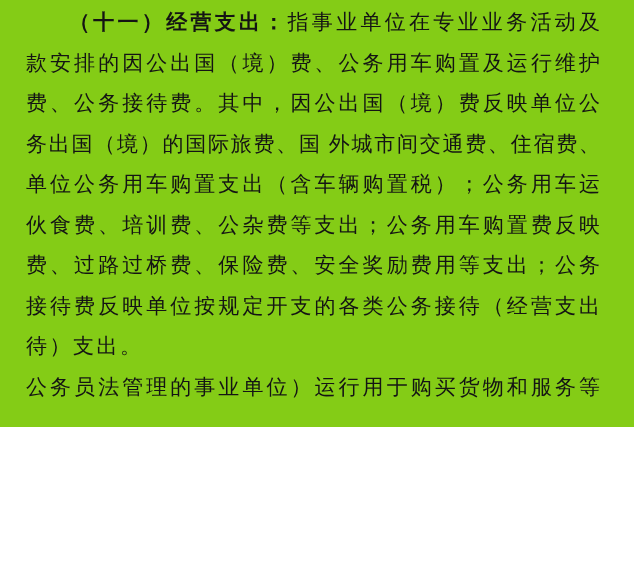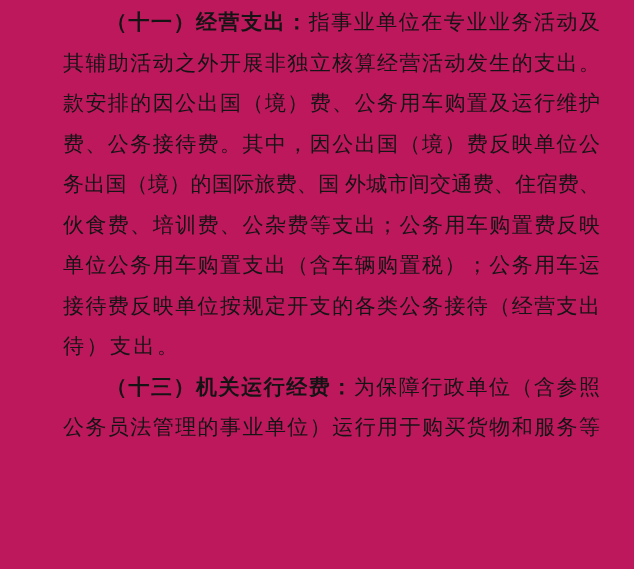--- a/index.html
+++ b/index.html
@@ -9,23 +9,23 @@
   }
   body {
     width: 634px;
     height: 569px;
     overflow: hidden;
     font-family: "Liberation Serif", "DejaVu Serif", serif;
   }
   .doc {
     box-sizing: border-box;
     width: 634px;
-    height: 569px;
-    padding: 2px 34px 0 63px;
-    background: #be185d;
+    height: 427px;
+    padding: 2px 34px 0 26px;
+    background: #84cc16;
   }
   .line {
     height: 40.5px;
     line-height: 40.5px;
     font-size: 21px;
     color: #141414;
     white-space: nowrap;
     overflow: visible;
     text-align: justify;
     text-align-last: justify;
@@ -42,24 +42,23 @@
   .b {
     font-weight: 700;
   }
 </style>
 </head>
 <body>
 
 <div class="doc">
   <div id="doc-body">
       <div class="line indent"><span class="b">（十一）经营支出：</span><span class="">指事业单位在专业业务活动及</span></div>
-      <div class="line"><span class="">其辅助活动之外开展非独立核算经营活动发生的支出。</span></div>
       <div class="line"><span class="">款安排的因公出国（境）费、公务用车购置及运行维护</span></div>
       <div class="line"><span class="">费、公务接待费。其中，因公出国（境）费反映单位公</span></div>
       <div class="line"><span class="">务出国（境）的国际旅费、国 外城市间交通费、住宿费、</span></div>
+      <div class="line"><span class="">单位公务用车购置支出（含车辆购置税）；公务用车运</span></div>
       <div class="line"><span class="">伙食费、培训费、公杂费等支出；公务用车购置费反映</span></div>
-      <div class="line"><span class="">单位公务用车购置支出（含车辆购置税）；公务用车运</span></div>
+      <div class="line"><span class="">费、过路过桥费、保险费、安全奖励费用等支出；公务</span></div>
       <div class="line"><span class="">接待费反映单位按规定开支的各类公务接待（经营支出</span></div>
       <div class="line nojust"><span class="">待）支出。</span></div>
-      <div class="line indent"><span class="b">（十三）机关运行经费：</span><span class="">为保障行政单位（含参照</span></div>
       <div class="line"><span class="">公务员法管理的事业单位）运行用于购买货物和服务等</span></div>
     </div>
 </div>
 
 </body></html>

